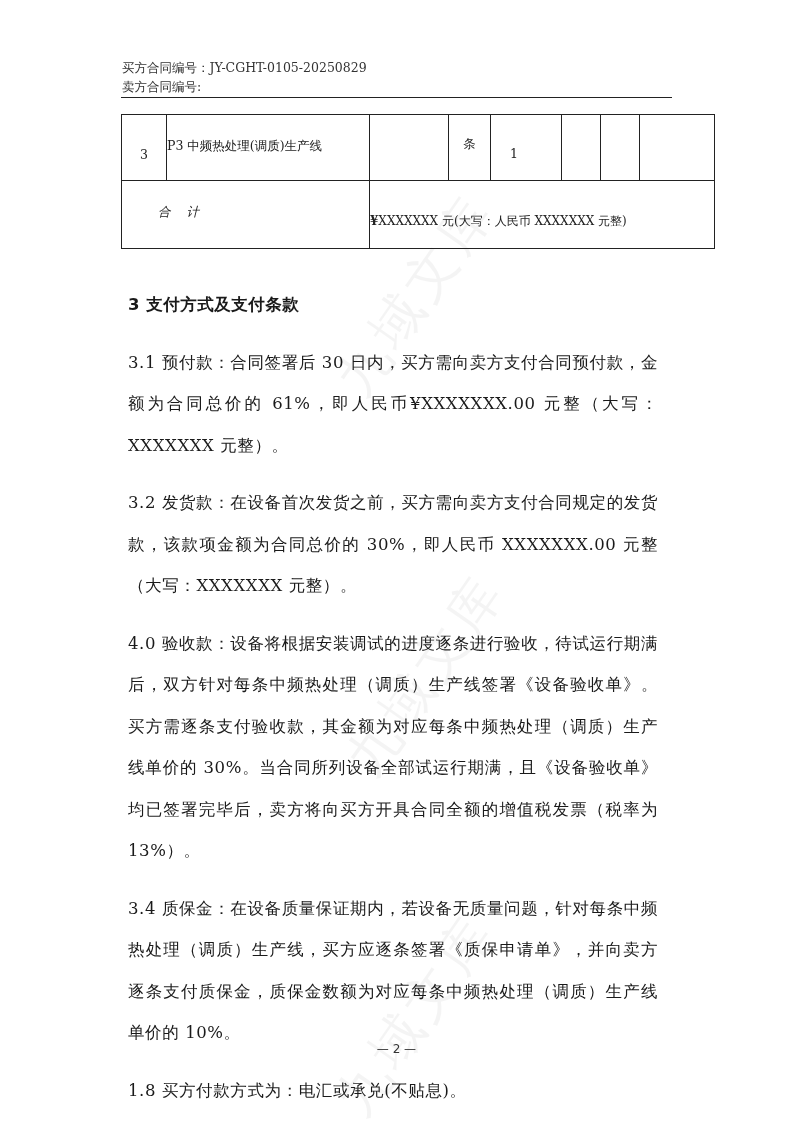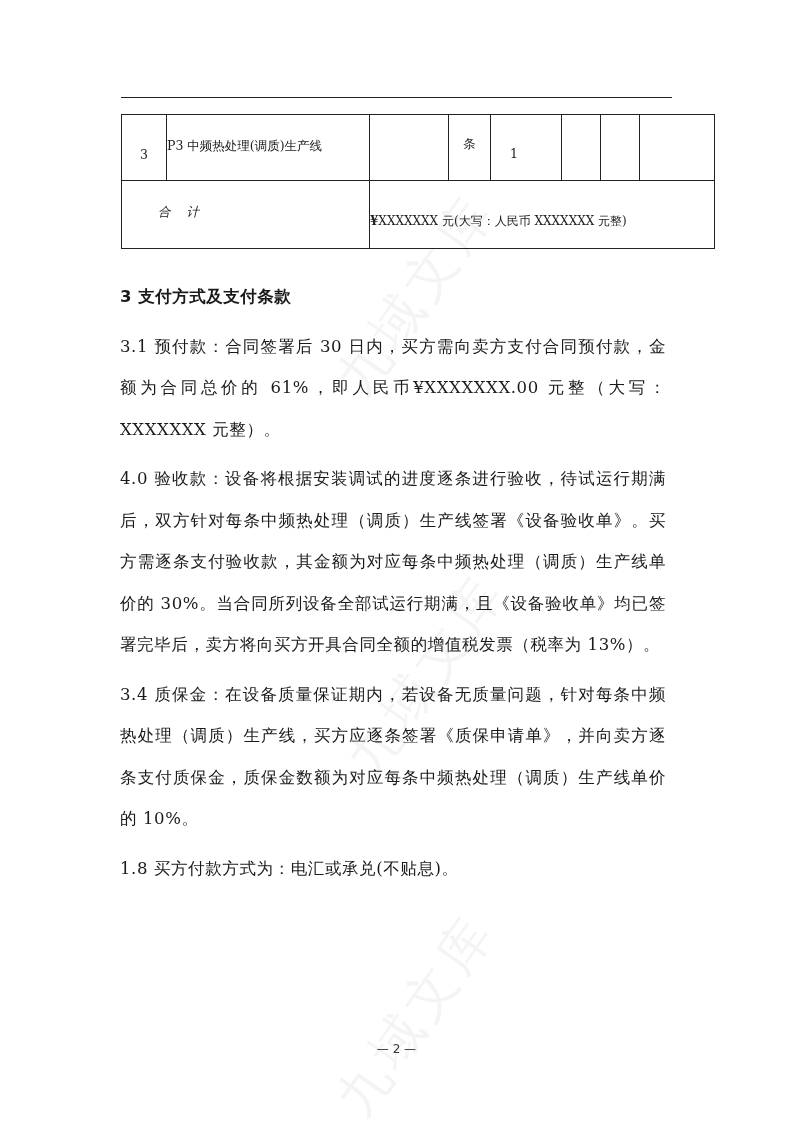--- a/index.html
+++ b/index.html
@@ -20,36 +20,44 @@
   .c-unit { width: 41px; text-align: center; padding-bottom: 6px !important; }
   .c-qty { width: 51px; padding-left: 19px !important; padding-top: 12px !important; }
   .c-e1 { width: 38px; }
   .c-e2 { width: 38px; }
   .c-e3 { width: 74px; }
   .total-label { text-align: left; padding-left: 36px !important; letter-spacing: 6px; padding-bottom: 4px !important; font-style: italic; }
   .total-value { text-align: left; padding-right: 20px !important; padding-top: 14px !important; font-size: 12px !important; }
   .yen { font-weight: bold; }
 
   .body-text { position: absolute; left: 112px; top: 268px; width: 562px; font-size: 16.5px; line-height: 41.5px; text-align: justify; letter-spacing: 0.6px; }
-  .body-text p { margin: 8px; }
+  .body-text p { margin: 16px; }
   .section-heading { font-family: "DejaVu Sans", "Liberation Sans", sans-serif; font-weight: bold; font-size: 16.5px; letter-spacing: 0.5px; }
 
   .page-number { position: absolute; left: 0; width: 793px; top: 1042px; text-align: center; font-size: 12px; color: #333; font-family: "DejaVu Sans", sans-serif; }
 
   .watermark { position: absolute; font-size: 52px; color: rgba(0,0,0,0.045); transform: rotate(-55deg); white-space: nowrap; font-family: "DejaVu Sans", sans-serif; letter-spacing: 6px; pointer-events: none; }
 </style>
 </head>
 <body>
 
 <div class="page">
 
   <div class="watermark" style="left:300px; top:260px;">九域文库</div>
   <div class="watermark" style="left:310px; top:640px;">九域文库</div>
   <div class="watermark" style="left:300px; top:980px;">九域文库</div>
 
+  <div class="header">
+    <div>
+      <span>买方合同编号：</span><span>JY-CGHT-0105-20250829</span>
+    </div>
+    <div>
+      <span>卖方合同编号:</span><span></span>
+    </div>
+  </div>
   <div class="header-rule"></div>
 
   <table class="items">
     <tbody>
         <tr class="r1">
       <td class="c-idx">3</td>
       <td class="c-name">P3 中频热处理(调质)生产线</td>
       <td class="c-spec"></td>
       <td class="c-unit">条</td>
       <td class="c-qty">1</td>
@@ -60,19 +68,20 @@
     <tr class="r2">
       <td colspan="2" class="total-label">合 计</td>
       <td colspan="6" class="total-value"><span class="yen">¥</span><span>XXXXXXX 元(大写：人民币 XXXXXXX 元整)</span></td>
     </tr>
   </tbody>
     </table>
 
   <div class="body-text">
     <p class="section-heading">3  支付方式及支付条款</p>
     <p>3.1 预付款：合同签署后 30 日内，买方需向卖方支付合同预付款，金额为合同总价的 61%，即人民币¥XXXXXXX.00 元整（大写：XXXXXXX 元整）。</p>
+    <p>3.2 发货款：在设备首次发货之前，买方需向卖方支付合同规定的发货款，该款项金额为合同总价的 30%，即人民币 XXXXXXX.00 元整（大写：XXXXXXX 元整）。</p>
     <p>4.0 验收款：设备将根据安装调试的进度逐条进行验收，待试运行期满后，双方针对每条中频热处理（调质）生产线签署《设备验收单》。买方需逐条支付验收款，其金额为对应每条中频热处理（调质）生产线单价的 30%。当合同所列设备全部试运行期满，且《设备验收单》均已签署完毕后，卖方将向买方开具合同全额的增值税发票（税率为 13%）。</p>
     <p>3.4 质保金：在设备质量保证期内，若设备无质量问题，针对每条中频热处理（调质）生产线，买方应逐条签署《质保申请单》，并向卖方逐条支付质保金，质保金数额为对应每条中频热处理（调质）生产线单价的 10%。</p>
     <p>1.8 买方付款方式为：电汇或承兑(不贴息)。</p>
   </div>
 
   <div class="page-number">— 2 —</div>
 </div>
 
 </body></html>

